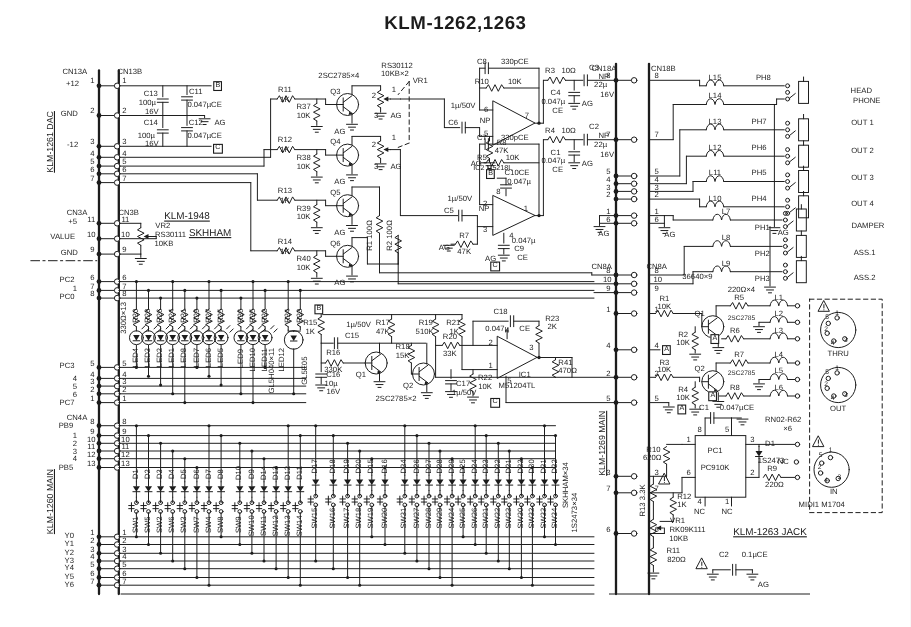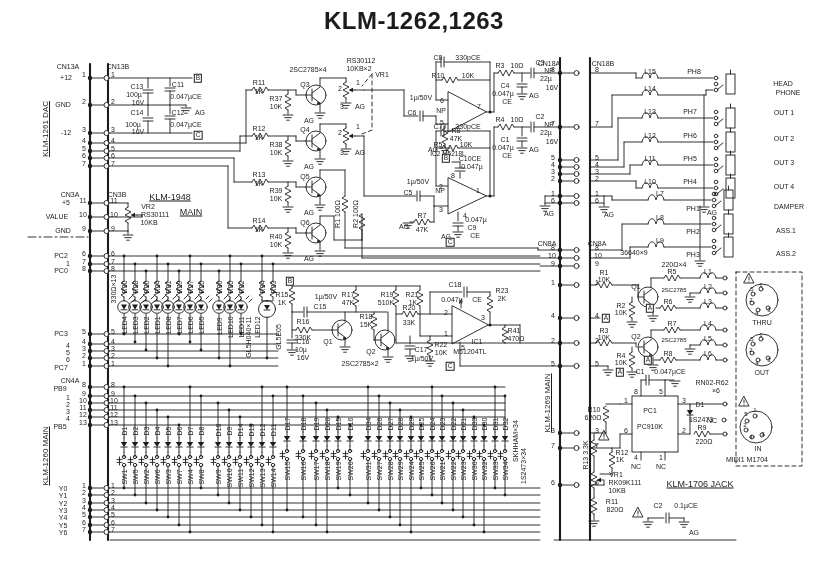--- a/index.html
+++ b/index.html
@@ -1,19 +1,19 @@
 <!DOCTYPE html>
 <html><head>
 <meta charset="utf-8">
 <style>
   html,body{margin:0;padding:0;background:#e8e8e8;}
   .stage{position:relative;width:828px;height:570px;background:#ffffff;overflow:hidden;
          font-family:"Liberation Sans",sans-serif;color:#1c1c1c;}
   .title{position:absolute;left:50%;top:21px;transform:translate(-50%,-50%);
-         font-size:24px;font-weight:bold;letter-spacing:.5px;}
+         font-size:17px;font-weight:bold;letter-spacing:.5px;}
   #labels .lb{position:absolute;transform:translate(-50%,-50%);font-size:7px;line-height:1;
          white-space:nowrap;color:#1c1c1c;}
   #labels .rot{transform:translate(-50%,-50%) rotate(-90deg);}
   #labels .und{text-decoration:underline;}
   #labels .box{border:1px solid #1c1c1c;padding:0 1px;background:#fff;font-size:6.5px;}
   svg{position:absolute;left:0;top:0;}
   svg *{stroke:#1c1c1c;stroke-width:.9;fill:none;stroke-linecap:round;}
   svg .f{fill:#1c1c1c;stroke:none;}
   svg .w{fill:#ffffff;stroke:#1c1c1c;}
   svg .thick{stroke-width:2.1;}
@@ -995,22 +995,22 @@
         <line x1="505" y1="460" x2="505" y2="495"></line>
         <circle cx="505" cy="495" r="1.4" class="f"></circle>
       </g>
   </svg>
 
   <div id="labels">
       <span class="lb rot und" style="font-size: 8px; left: 46px; top: 129px;">KLM-1261  DAC</span>
       <span class="lb rot und" style="font-size: 8px; left: 46px; top: 456px;">KLM-1260 MAIN</span>
       <span class="lb rot und" style="font-size: 8px; left: 548px; top: 403px;">KLM-1269 MAIN</span>
       <span class="lb und" style="font-size: 9px; left: 170px; top: 197px;">KLM-1948</span>
-      <span class="lb und" style="font-size: 9px; left: 191px; top: 212px;">MAIN</span>
-      <span class="lb und" style="font-size: 9px; left: 700px; top: 484px;">KLM-1706  JACK</span>
+      <span class="lb und" style="font-size: 9px; left: 191px; top: 212px;">SKHHAM</span>
+      <span class="lb und" style="font-size: 9px; left: 700px; top: 484px;">KLM-1263  JACK</span>
       <span class="lb" style="left: 68px; top: 66px;">CN13A</span>
       <span class="lb" style="left: 118px; top: 66px;">CN13B</span>
       <span class="lb" style="left: 70px; top: 194px;">CN3A</span>
       <span class="lb" style="left: 117px; top: 194px;">CN3B</span>
       <span class="lb" style="left: 70px; top: 380px;">CN4A</span>
       <span class="lb" style="left: 549px; top: 63px;">CN18A</span>
       <span class="lb" style="left: 603px; top: 63px;">CN18B</span>
       <span class="lb" style="left: 547px; top: 243px;">CN8A</span>
       <span class="lb" style="left: 597px; top: 243px;">CN8A</span>
       <span class="lb" style="left: 66px; top: 77px;">+12</span>

